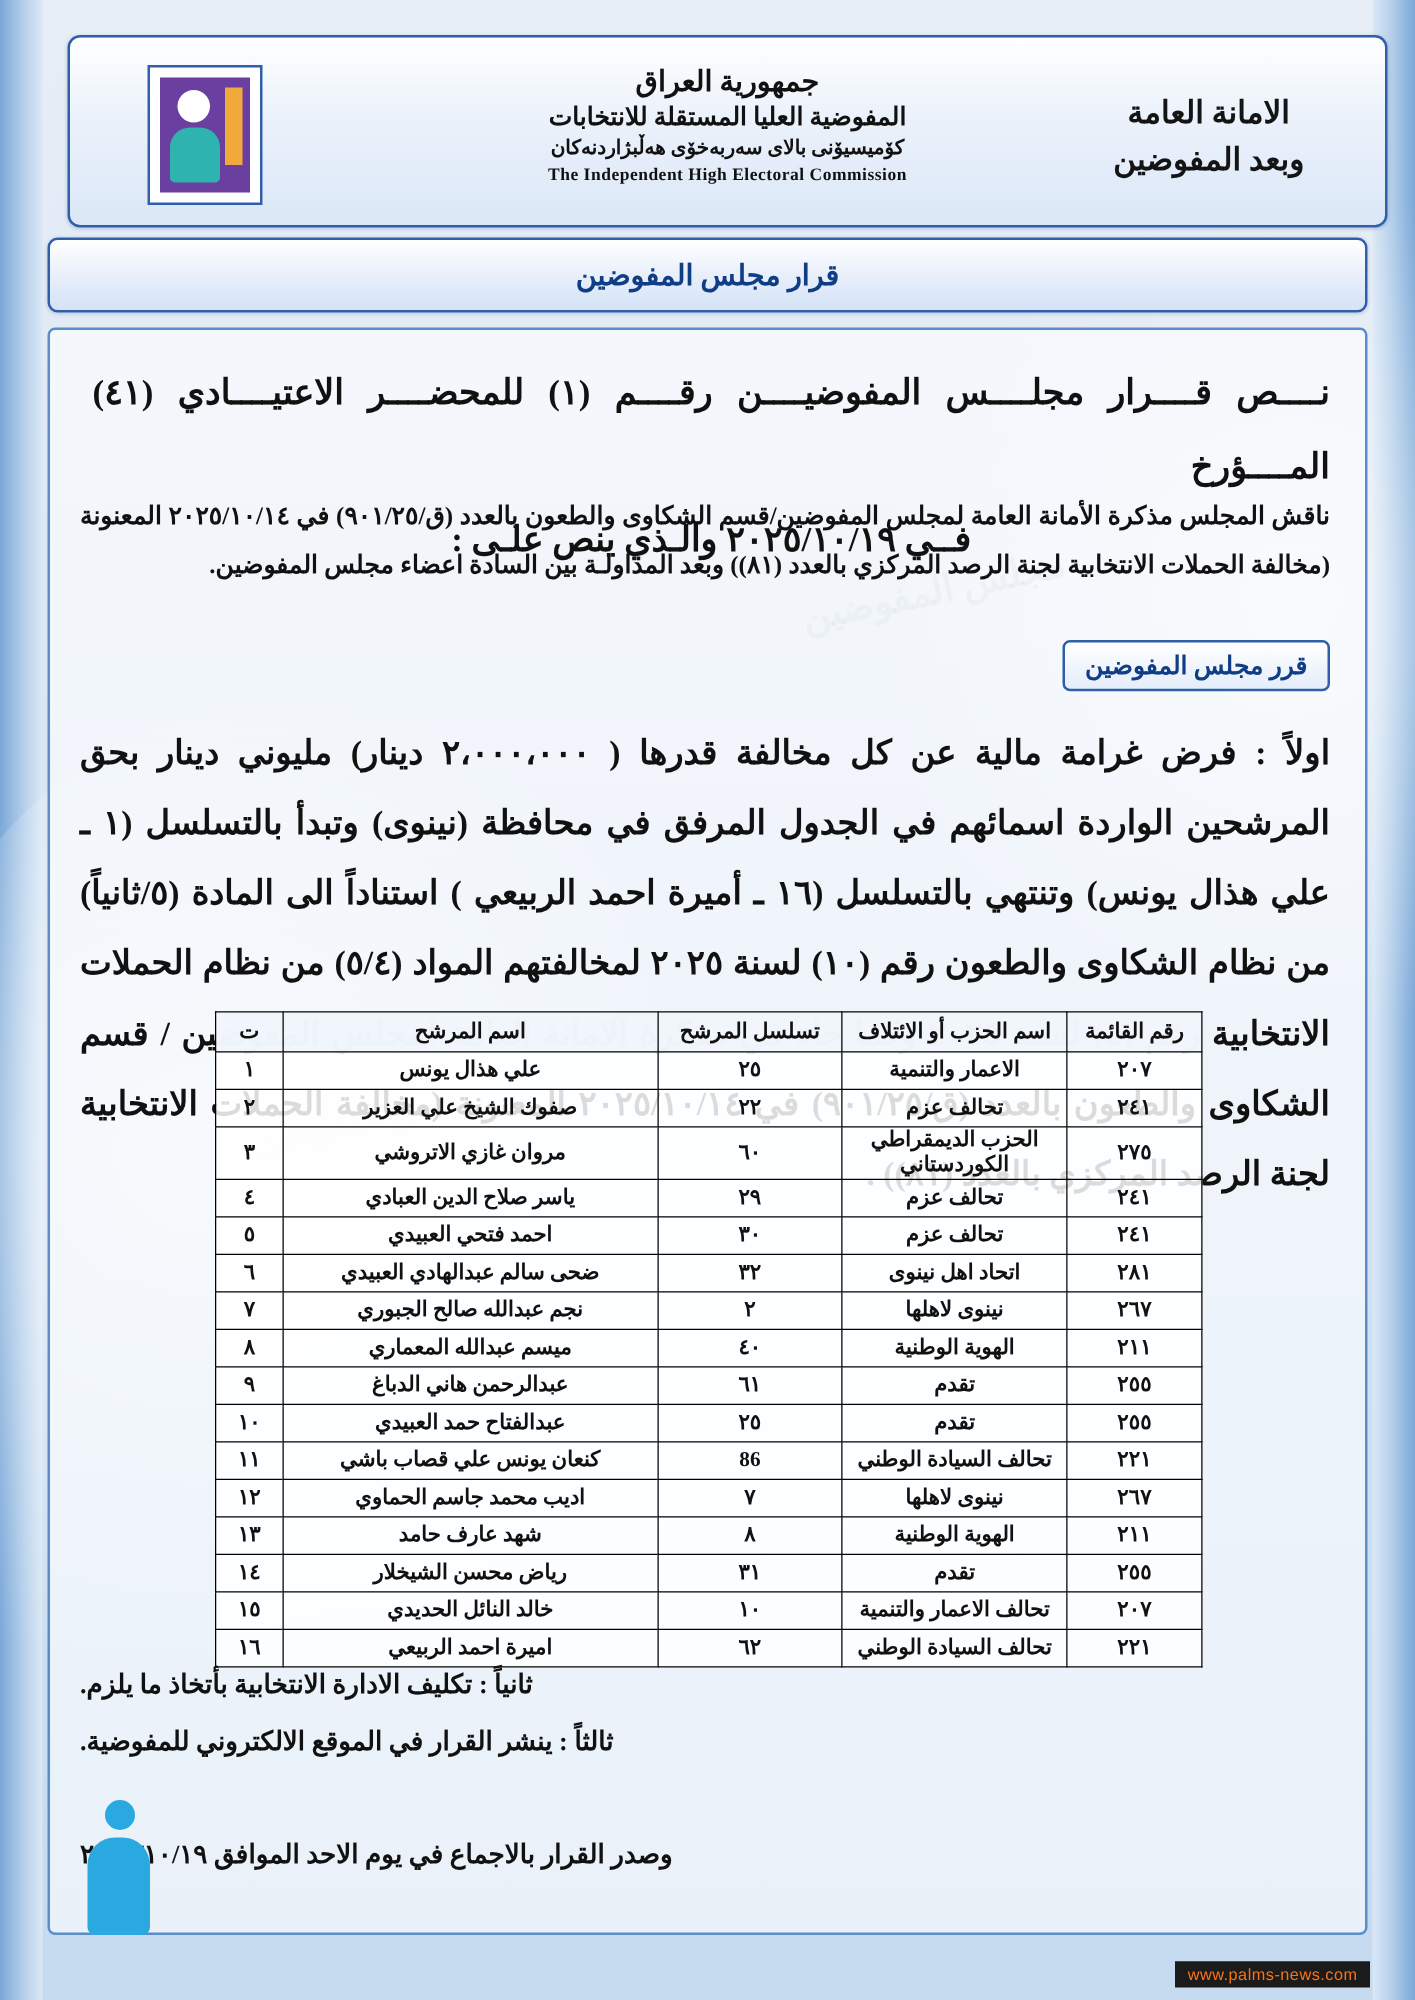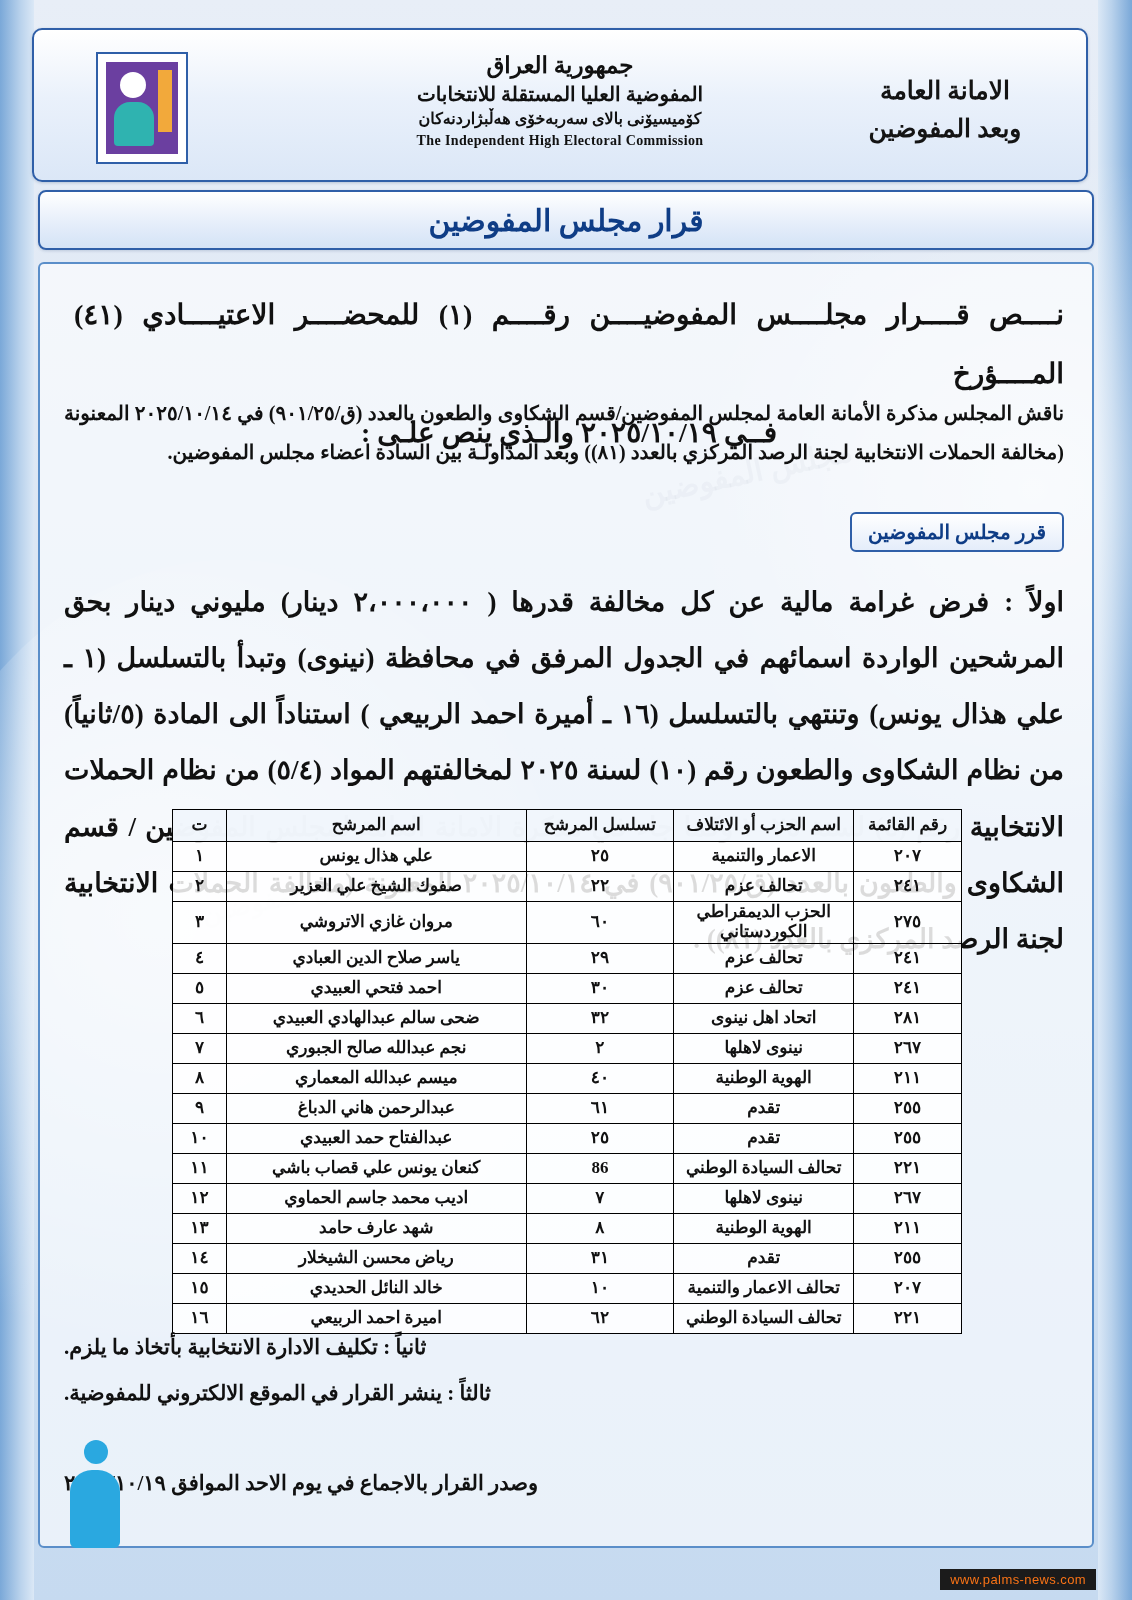--- a/index.html
+++ b/index.html
@@ -56,21 +56,21 @@
 
   .page {
     position: absolute;
     left: 0; top: 0;
     width: 1132px; height: 1600px;
   }
 
   
   .header {
     position: absolute;
-    left: 32px; top: 28px;
+    left: 54px; top: 28px;
     width: 1052px; height: 150px;
     border: 2px solid #2f5fa8;
     border-radius: 10px;
     background: linear-gradient(180deg, #ffffff 0%, #eaf1fb 45%, #dbe7f7 100%);
     box-shadow: 0 1px 3px rgba(40,70,120,0.25);
   }
   .logo {
     position: absolute;
     left: 62px; top: 22px;
     width: 88px; height: 108px;
@@ -155,21 +155,21 @@
     position: absolute;
     left: 38px; top: 190px;
     width: 1052px; height: 56px;
     border: 2px solid #2f5fa8;
     border-radius: 8px;
     background: linear-gradient(180deg, #ffffff 0%, #e6eefa 55%, #d4e3f6 100%);
     display: flex; align-items: center; justify-content: center;
     box-shadow: 0 1px 3px rgba(40,70,120,0.2);
   }
   .title-bar span {
-    font-size: 30px; font-weight: bold; color: #0f3d86;
+    font-size: 23px; font-weight: bold; color: #0f3d86;
   }
 
   
   .body-box {
     position: absolute;
     left: 38px; top: 262px;
     width: 1052px; height: 1282px;
     border: 2px solid #5a8ec9;
     border-radius: 6px;
     background: rgba(255,255,255,0.62);

